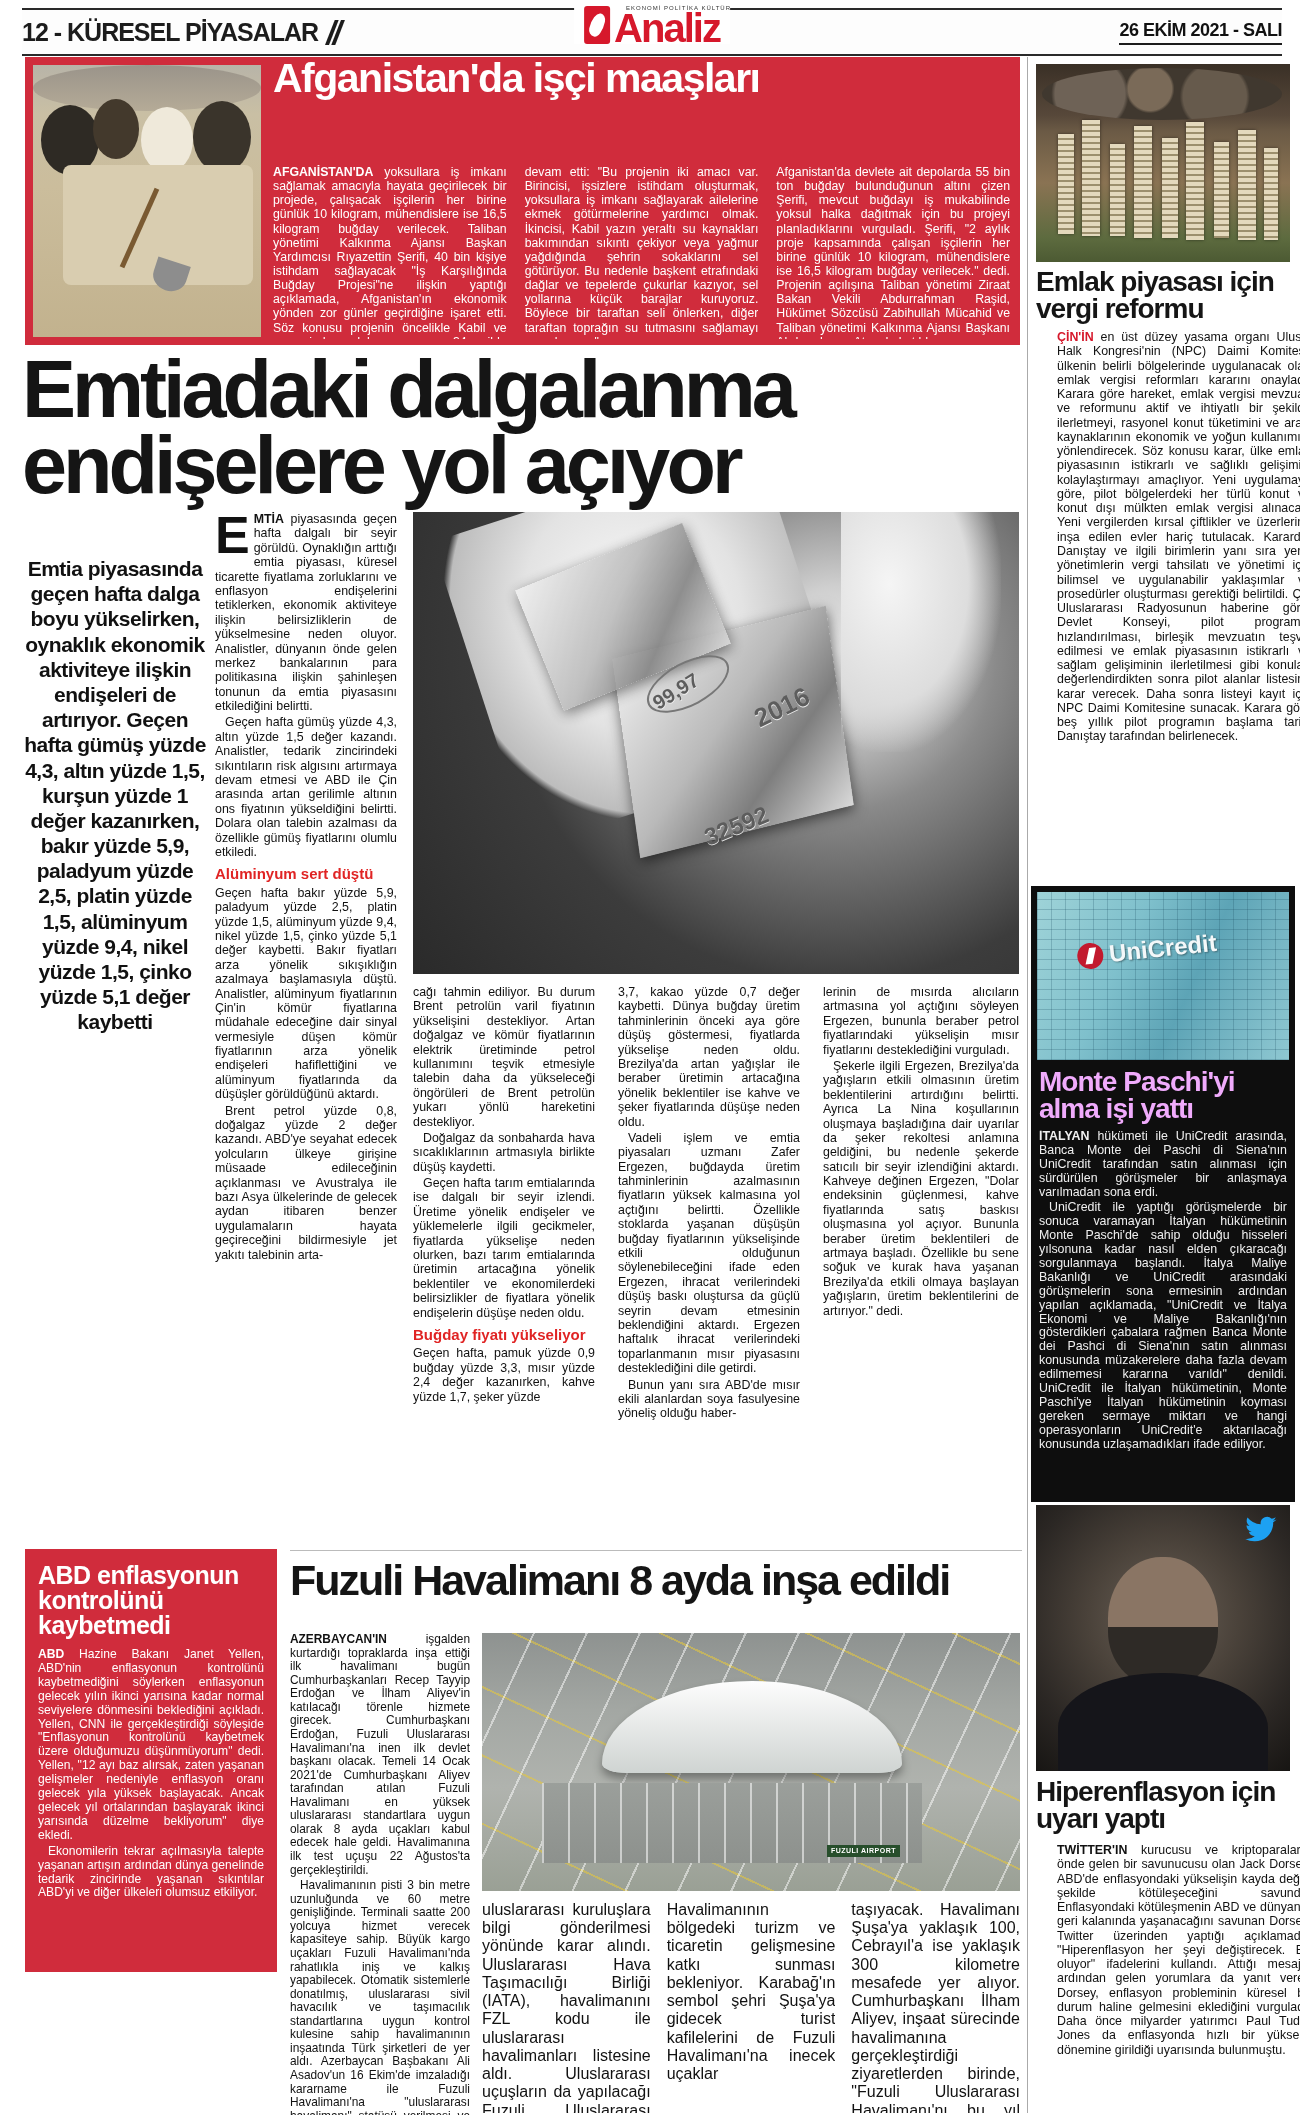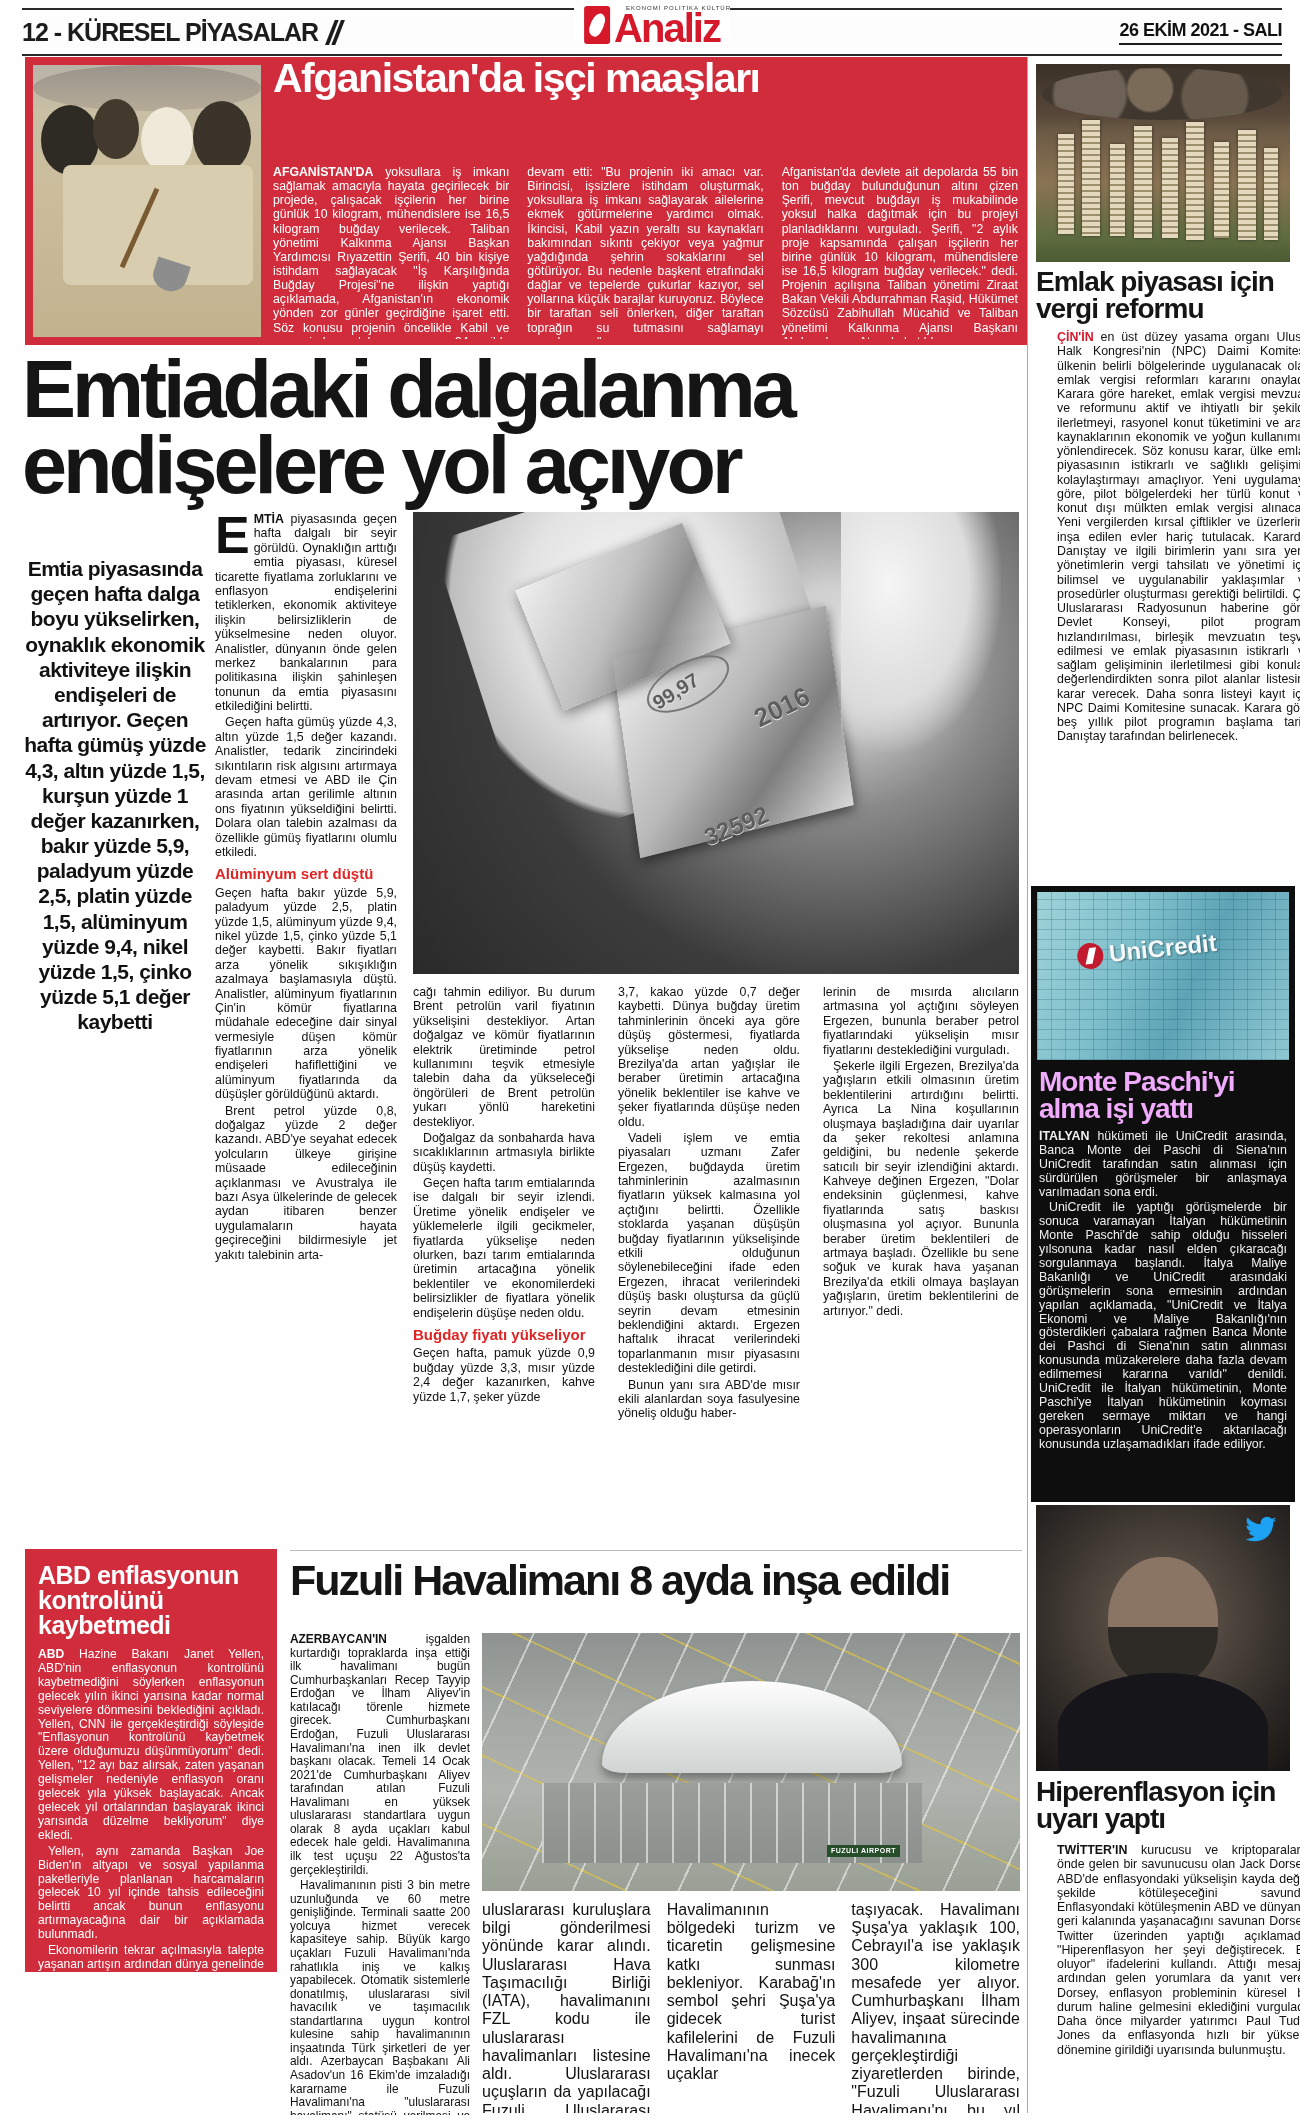--- a/index.html
+++ b/index.html
@@ -21,21 +21,21 @@
   
   .photo{position:absolute;overflow:hidden;}
   .jtext{text-align:justify;}
   .lead{font-weight:bold;}
   .red-sub{color:#e02424;font-weight:bold;font-size:15px;margin:6px 0 3px;}
   .vrule{position:absolute;width:1px;background:#aaa;}
   .hrule{position:absolute;height:1px;background:#bbb;}
   p{margin:0 0 2px;}
   p + p{text-indent:10px;}
   
-  .wheat{position:absolute;left:25px;top:57px;width:995px;height:288px;background:#d02c3c;color:#fff;padding-left:8px;}
+  .wheat{position:absolute;left:25px;top:57px;width:995px;height:288px;background:#d02c3c;color:#fff;}
   .wheat-photo{left:8px;top:8px;width:228px;height:272px;
        background:linear-gradient(180deg,#b8b4a8 0%,#c9bfa4 18%,#cbbd9c 45%,#c2b28e 100%);}
   .blob{position:absolute;border-radius:50%;}
   .wheat-kicker{position:absolute;left:248px;top:0px;width:745px;font-size:41px;font-weight:bold;
        letter-spacing:-1.5px;line-height:1.05;white-space:nowrap;}
   .wheat-title{position:absolute;left:248px;top:44px;width:745px;font-size:57px;font-weight:bold;
        letter-spacing:-1px;line-height:1.0;white-space:nowrap;}
   .wheat-cols{position:absolute;left:248px;top:108px;right:10px;bottom:6px;display:flex;gap:18px;overflow:hidden;}
   .wheat-col{flex:1;font-size:12.3px;line-height:1.15;text-align:justify;overflow:hidden;}
   
@@ -220,21 +220,20 @@
   <div class="rail-title" style="top:1778px;">Hiperenflasyon için uyarı yaptı</div>
   <div class="rail-body jtext" style="top:1843px;height:272px;">
     <b class="lead">TWİTTER'IN</b><span> kurucusu ve kriptoparaların önde gelen bir savunucusu olan Jack Dorsey, ABD'de enflasyondaki yükselişin kayda değer şekilde kötüleşeceğini savundu. Enflasyondaki kötüleşmenin ABD ve dünyanın geri kalanında yaşanacağını savunan Dorsey, Twitter üzerinden yaptığı açıklamada, "Hiperenflasyon her şeyi değiştirecek. Bu oluyor" ifadelerini kullandı. Attığı mesajın ardından gelen yorumlara da yanıt veren Dorsey, enflasyon probleminin küresel bir durum haline gelmesini eklediğini vurguladı. Daha önce milyarder yatırımcı Paul Tudor Jones da enflasyonda hızlı bir yükseliş dönemine girildiği uyarısında bulunmuştu.</span>
   </div>
 
   <div class="hrule" style="left:290px;top:1550px;width:732px;"></div>
   <div class="abd">
     <div class="abd-title">ABD enflasyonun kontrolünü kaybetmedi</div>
     <div class="abd-body">
       <p><b class="lead">ABD</b><span> Hazine Bakanı Janet Yellen, ABD'nin enflasyonun kontrolünü kaybetmediğini söylerken enflasyonun gelecek yılın ikinci yarısına kadar normal seviyelere dönmesini beklediğini açıkladı. Yellen, CNN ile gerçekleştirdiği söyleşide "Enflasyonun kontrolünü kaybetmek üzere olduğumuzu düşünmüyorum" dedi. Yellen, "12 ayı baz alırsak, zaten yaşanan gelişmeler nedeniyle enflasyon oranı gelecek yıla yüksek başlayacak. Ancak gelecek yıl ortalarından başlayarak ikinci yarısında düzelme bekliyorum" diye ekledi.</span></p>
-      <p>Yellen, aynı zamanda Başkan Joe Biden'ın altyapı ve sosyal yapılanma paketleriyle planlanan harcamaların gelecek 10 yıl içinde tahsis edileceğini belirtti ancak bunun enflasyonu artırmayacağına dair bir açıklamada bulunmadı.</p>
       <p>Ekonomilerin tekrar açılmasıyla talepte yaşanan artışın ardından dünya genelinde tedarik zincirinde yaşanan sıkıntılar ABD'yi ve diğer ülkeleri olumsuz etkiliyor.</p>
     </div>
   </div>
 
   <div class="fuz-title">Fuzuli Havalimanı 8 ayda inşa edildi</div>
   <div class="fuz-col1">
     <p><b class="lead">AZERBAYCAN'IN</b><span> işgalden kurtardığı topraklarda inşa ettiği ilk havalimanı bugün Cumhurbaşkanları Recep Tayyip Erdoğan ve İlham Aliyev'in katılacağı törenle hizmete girecek. Cumhurbaşkanı Erdoğan, Fuzuli Uluslararası Havalimanı'na inen ilk devlet başkanı olacak. Temeli 14 Ocak 2021'de Cumhurbaşkanı Aliyev tarafından atılan Fuzuli Havalimanı en yüksek uluslararası standartlara uygun olarak 8 ayda uçakları kabul edecek hale geldi. Havalimanına ilk test uçuşu 22 Ağustos'ta gerçekleştirildi.</span></p>
     <p>Havalimanının pisti 3 bin metre uzunluğunda ve 60 metre genişliğinde. Terminali saatte 200 yolcuya hizmet verecek kapasiteye sahip. Büyük kargo uçakları Fuzuli Havalimanı'nda rahatlıkla iniş ve kalkış yapabilecek. Otomatik sistemlerle donatılmış, uluslararası sivil havacılık ve taşımacılık standartlarına uygun kontrol kulesine sahip havalimanının inşaatında Türk şirketleri de yer aldı. Azerbaycan Başbakanı Ali Asadov'un 16 Ekim'de imzaladığı kararname ile Fuzuli Havalimanı'na "uluslararası havalimanı" statüsü verilmesi ve bu konuda ilgili</p>
   </div>
   <div class="photo fuz-photo">

